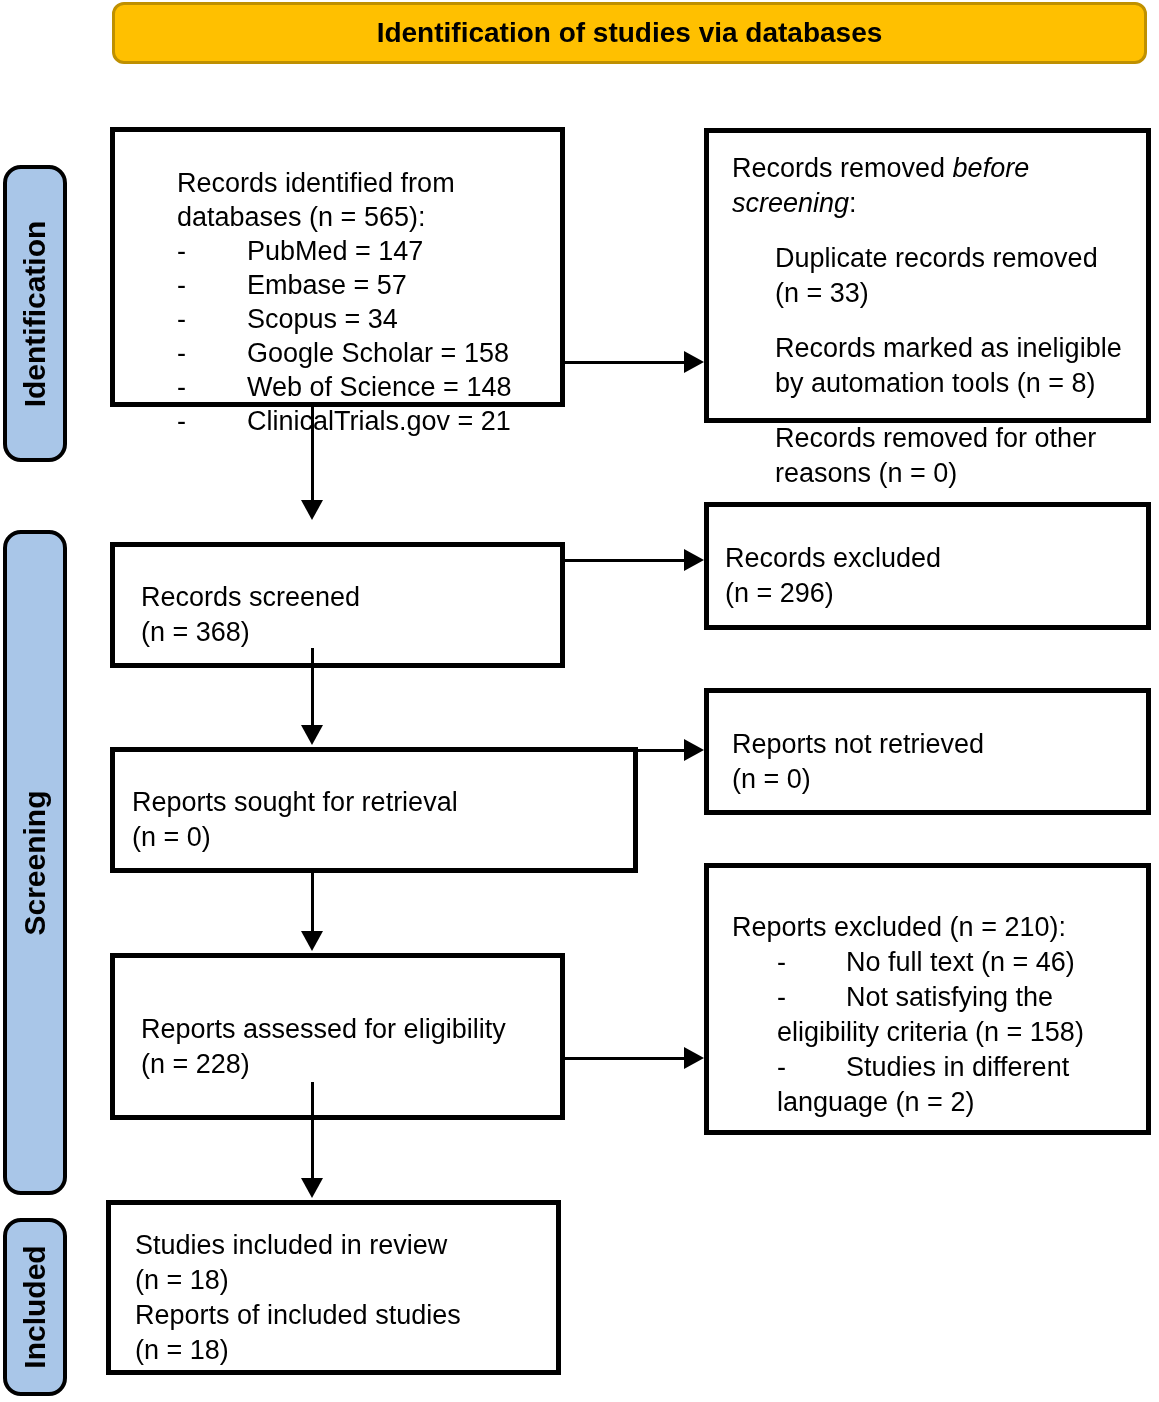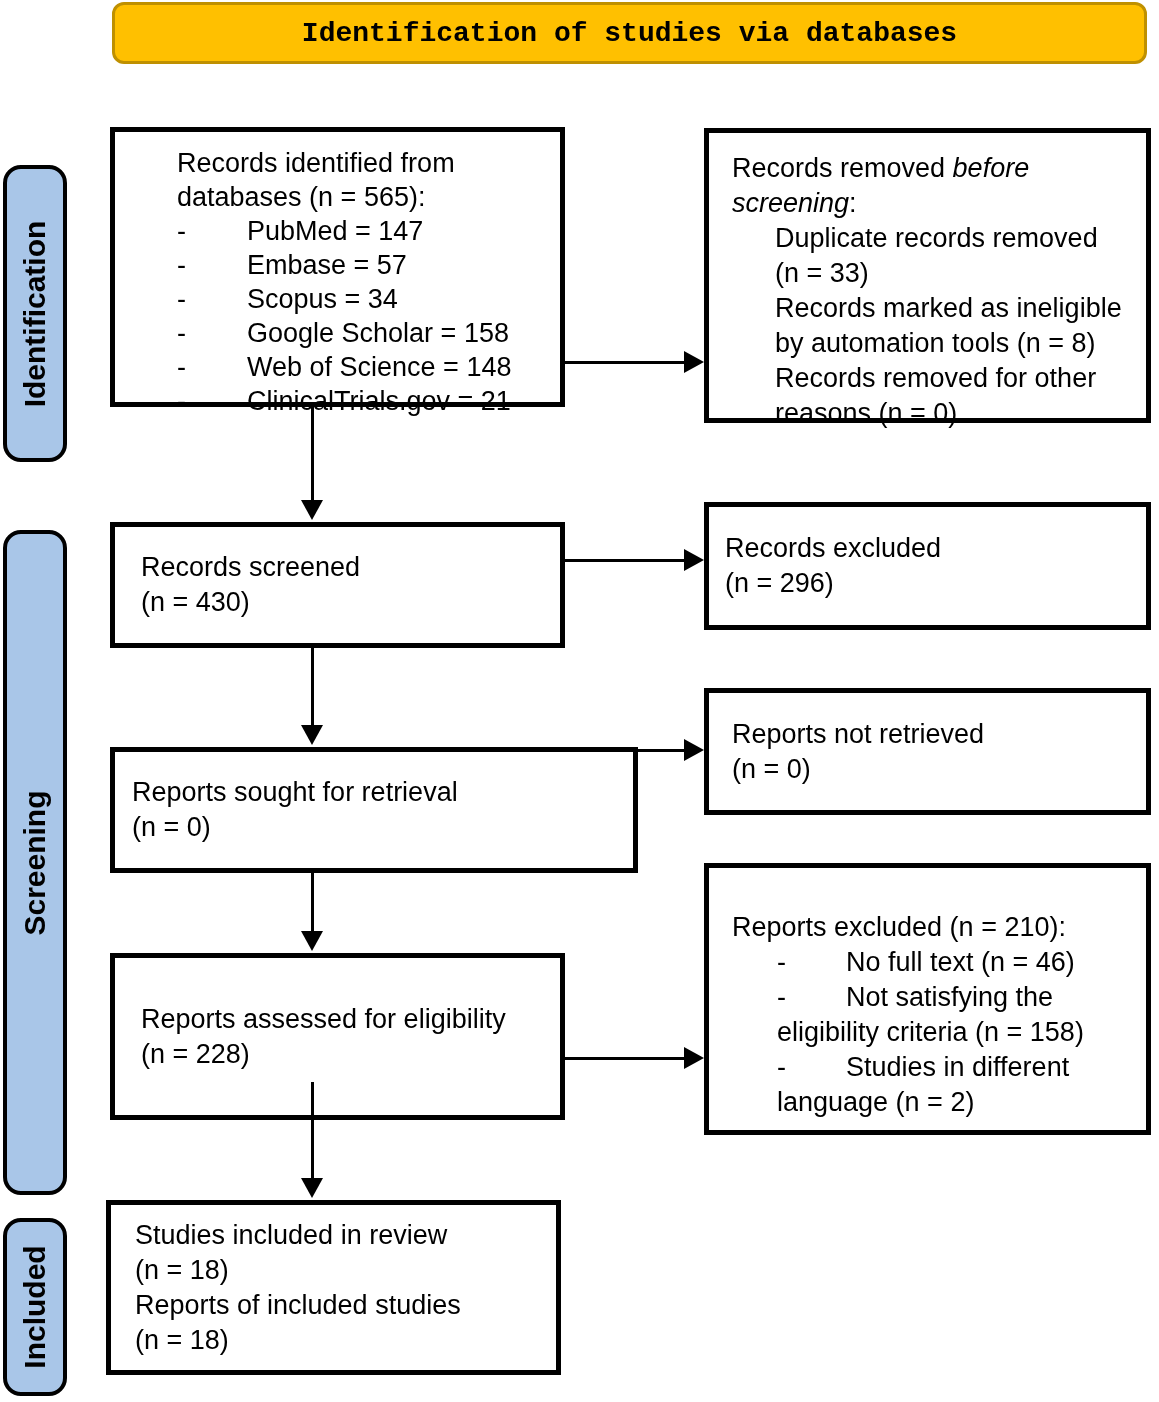--- a/index.html
+++ b/index.html
@@ -7,38 +7,38 @@
     position:relative;width:1159px;height:1402px;background:#ffffff;
     font-family:"Liberation Sans","DejaVu Sans",sans-serif;color:#000;
     overflow:hidden;
   }
   
   .banner{
     position:absolute;left:112px;top:2px;width:1035px;height:62px;
     background:#FFC000;border:3px solid #BF9000;border-radius:12px;
     display:flex;align-items:center;justify-content:center;box-sizing:border-box;
   }
-  .banner-title{font-size:28px;font-weight:bold;font-family:Liberation Mono, monospace;}
+  .banner-title{font-size:28px;font-weight:bold;}
   
   .stage-bar{
     position:absolute;left:3px;width:64px;background:#A9C6E8;
     border:4px solid #000;border-radius:18px;box-sizing:border-box;
     display:flex;align-items:center;justify-content:center;
   }
   .stage-label{
     transform:rotate(-90deg);white-space:nowrap;
     font-size:30px;font-weight:bold;
   }
   
   .box{
     position:absolute;background:#fff;border:5px solid #000;box-sizing:border-box;
     font-size:27px;line-height:35px;
   }
   .box.centered{display:flex;flex-direction:column;justify-content:center;}
-  .pre{white-space:pre-line;}
+  .pre{white-space:pre-line;margin-top:20px;}
   .li{display:flex;}
   .dash{display:inline-block;flex:0 0 70px;width:70px;}
   .hang{padding-left:43px;}
   .r4item{padding-left:45px;white-space:pre-line;}
   .r4dash{display:inline-block;width:69px;white-space:pre;}
   
   .vshaft{position:absolute;width:3px;background:#000;}
   .vhead{position:absolute;width:0;height:0;border-left:11px solid transparent;border-right:11px solid transparent;border-top:20px solid #000;}
   .hshaft{position:absolute;height:3px;background:#000;}
   .hhead{position:absolute;width:0;height:0;border-top:11px solid transparent;border-bottom:11px solid transparent;border-left:20px solid #000;}
@@ -99,21 +99,21 @@
     <div class="hang pre">Duplicate records removed
 (n = 33)</div>
     <div class="hang pre">Records marked as ineligible
 by automation tools (n = 8)</div>
     <div class="hang pre">Records removed for other
 reasons (n = 0)</div>
   </div>
 
   <div class="box centered pre" style="left:110px;top:522px;width:455px;height:126px;padding-left:26px;">
     <div class="pre">Records screened
-(n = 430)</div>
+(n = 368)</div>
   </div>
 
   <div class="box centered" style="left:704px;top:502px;width:447px;height:128px;padding-left:16px;">
     <div class="pre">Records excluded
 (n = 296)</div>
   </div>
 
   <div class="box centered" style="left:110px;top:747px;width:528px;height:126px;padding-left:17px;">
     <div class="pre">Reports sought for retrieval
 (n = 0)</div>

